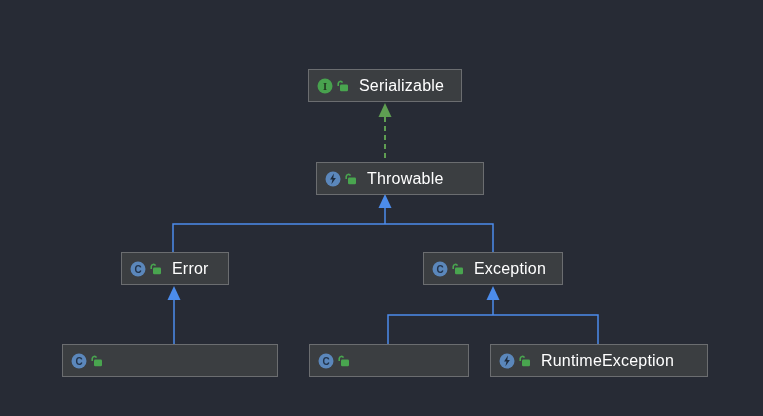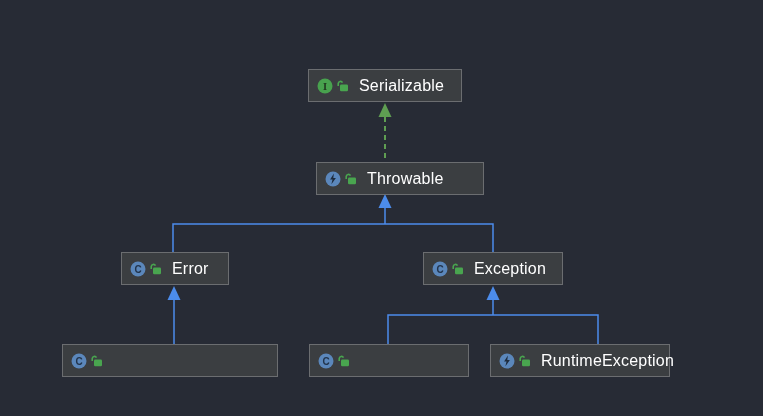--- a/index.html
+++ b/index.html
@@ -136,21 +136,21 @@
     <svg class="type-icon" width="16" height="16" viewBox="0 0 16 16">
       <circle cx="8" cy="8" r="7.5" fill="#5b87bb"></circle>
       <text x="8" y="11.6" text-anchor="middle" font-family="Liberation Sans, sans-serif" font-size="10" font-weight="bold" fill="#22344c">C</text>
     </svg>
     <svg class="lock-icon" width="13" height="13" viewBox="0 0 13 13">
       <path d="M2.2 7 L2.2 4.6 A2.3 2.3 0 0 1 6.5 3.6" fill="none" stroke="#49a54f" stroke-width="1.6"></path>
       <rect x="4" y="5.6" width="8" height="6.6" rx="1.2" fill="#49a54f"></rect>
     </svg>
   </div>
 
-  <div class="node" style="left:490px; top:344px; width:180px;">
+  <div class="node" style="left:490px; top:344px; width:218px;">
     <svg class="type-icon" width="16" height="16" viewBox="0 0 16 16">
       <circle cx="8" cy="8" r="7.5" fill="#5b87bb"></circle>
       <path d="M8.9 2.6 L5.1 8.4 L7.5 8.4 L6.4 13.2 L10.9 6.9 L8.3 6.9 Z" fill="#1e2c3e"></path>
     </svg>
     <svg class="lock-icon" width="13" height="13" viewBox="0 0 13 13">
       <path d="M2.2 7 L2.2 4.6 A2.3 2.3 0 0 1 6.5 3.6" fill="none" stroke="#49a54f" stroke-width="1.6"></path>
       <rect x="4" y="5.6" width="8" height="6.6" rx="1.2" fill="#49a54f"></rect>
     </svg>
     <span class="label">RuntimeException</span>
   </div>

